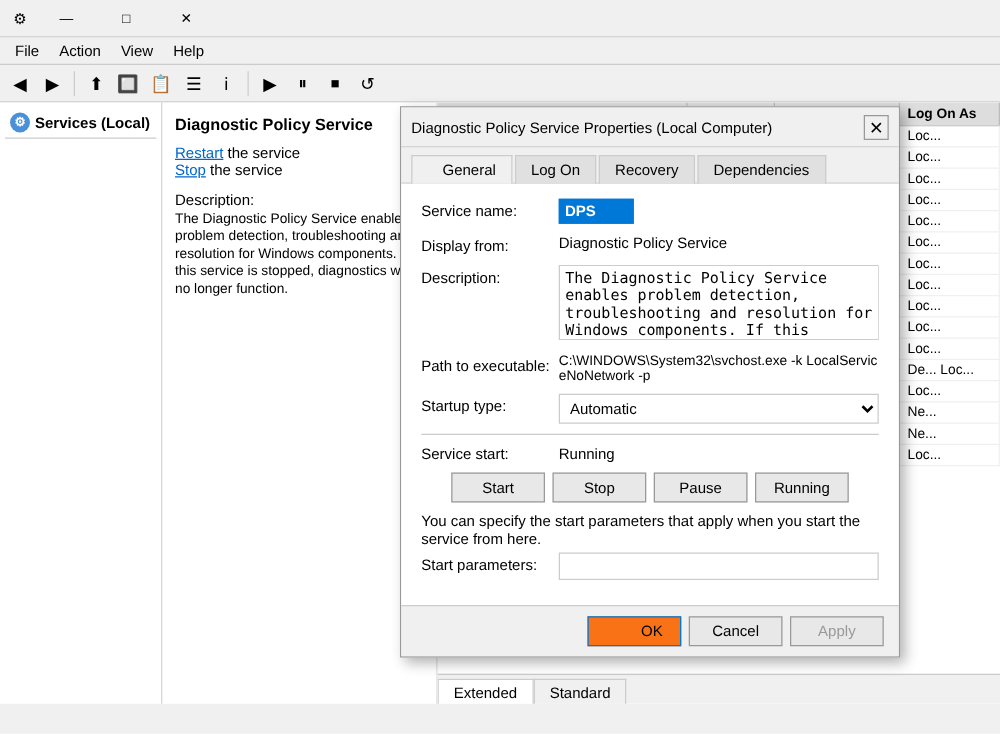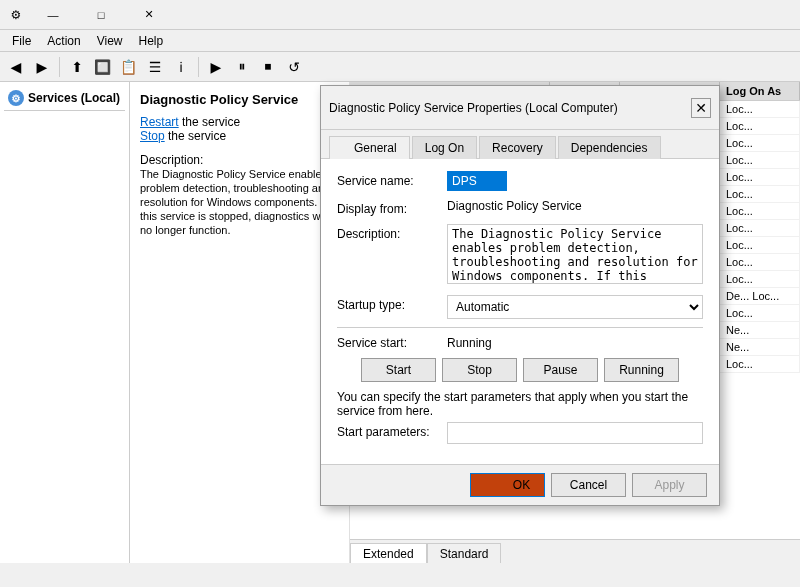--- a/index.html
+++ b/index.html
@@ -167,21 +167,21 @@
       box-shadow: 4px 4px 10px rgba(0,0,0,0.3);
       width: 400px;
       pointer-events: all;
     }
     .dialog-title-bar {
       background: #f0f0f0;
       display: flex;
       align-items: center;
       padding: 6px 8px;
       border-bottom: 1px solid #ccc;
-      height: 44px;
+      height: 32px;
     }
     .dialog-title {
       flex: 1;
       font-size: 12px;
     }
     .dialog-close-btn {
       width: 20px; height: 20px;
       border: 1px solid #999;
       background: #f0f0f0;
       cursor: pointer;
@@ -231,20 +231,21 @@
     .form-value {
       flex: 1;
       font-size: 12px;
     }
     .form-input {
       width: 100%;
       border: 1px solid #ccc;
       padding: 2px 4px;
       font-size: 12px;
       background: white;
+      font-weight: bold;
     }
     .form-input.highlighted {
       background: #0078d7;
       color: white;
     }
     .form-textarea {
       width: 100%;
       height: 60px;
       border: 1px solid #ccc;
       padding: 2px 4px;
@@ -318,21 +319,21 @@
       justify-content: flex-end;
       gap: 6px;
       padding: 8px 12px;
       background: #f0f0f0;
       border-top: 1px solid #ccc;
     }
     .dialog-footer .btn {
       min-width: 75px;
     }
     .btn-primary {
-      background: #c2410c;
+      background: #f97316;
       border: 1px solid #0078d7;
       color: #000;
       padding-left: 40px;
     }
 
     .services-list-panel {
       display: flex;
       flex-direction: column;
       flex: 1;
       overflow: hidden;
@@ -571,20 +572,24 @@
         <span class="form-value">Diagnostic Policy Service</span>
       </div>
 
       <div class="form-row">
         <span class="form-label">Description:</span>
         <div class="form-value" style="position:relative;">
           <textarea class="form-textarea" readonly="" style="">The Diagnostic Policy Service enables problem detection, troubleshooting and resolution for Windows components. If this service is stopped...</textarea>
         </div>
       </div>
 
+      <div class="form-row">
+        <span class="form-label">Path to executable:</span>
+        <span class="form-value path-value">C:\WINDOWS\System32\svchost.exe -k LocalServiceNoNetwork -p</span>
+      </div>
 
       <div class="form-row">
         <span class="form-label">Startup type:</span>
         <div class="form-value">
           <select class="form-select">
             <option>Automatic</option>
             <option>Manual</option>
             <option>Disabled</option>
           </select>
         </div>

